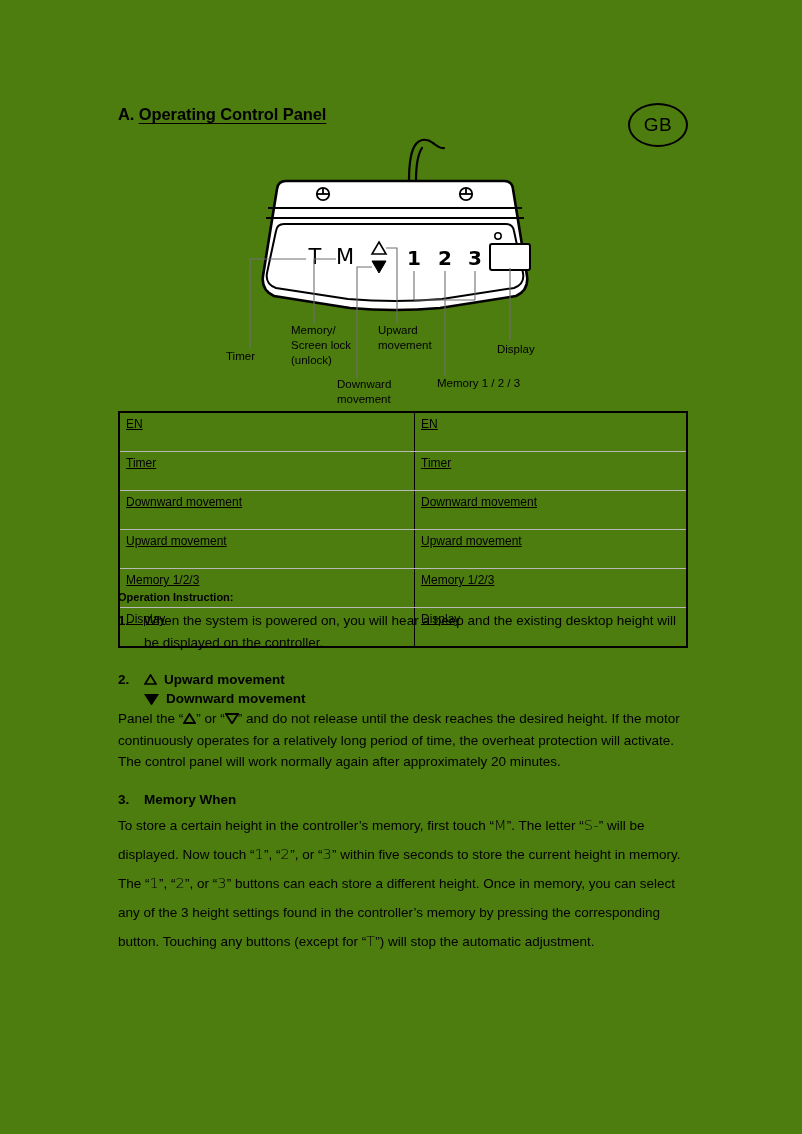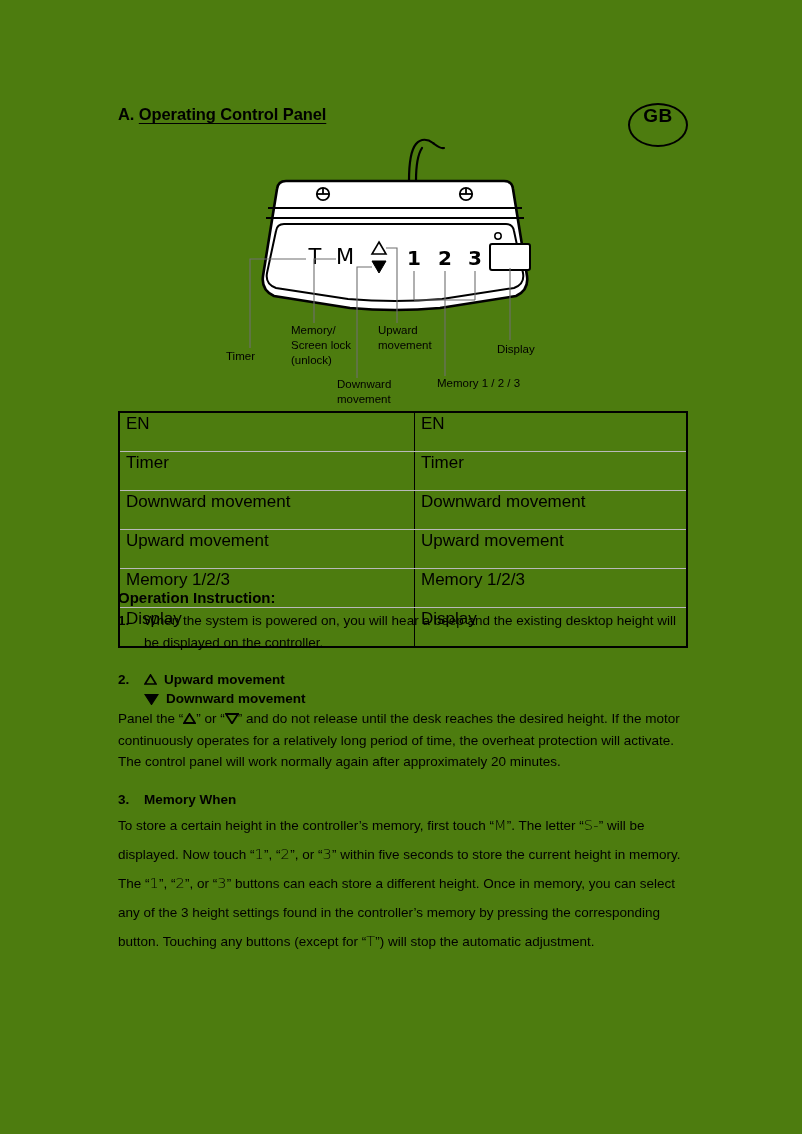--- a/index.html
+++ b/index.html
@@ -49,23 +49,24 @@
 
   .gb-badge {
     position: absolute;
     right: 0;
     top: -2px;
     width: 56px;
     height: 40px;
     border: 2.5px solid #000;
     border-radius: 50%;
     display: flex;
+    align-items: center;
     justify-content: center;
     font-size: 19px;
-    font-weight: bold;
+    font-weight: normal;
     letter-spacing: 0.5px;
   }
 
   
   .diagram {
     position: absolute;
     left: 190px;
     top: 128px;
     width: 430px;
     height: 285px;
@@ -79,39 +80,40 @@
     top: 411px;
     width: 570px;
     border-collapse: collapse;
     border: 2px solid #000;
     table-layout: fixed;
   }
   .info-table td {
     border-right: 1px solid #000;
     border-bottom: 1px solid #b9b9b9;
     padding: 3px 0 19px 6px;
-    font-size: 17px;
+    font-size: 12px;
     height: 16px;
     line-height: 16px;
     vertical-align: middle;
     white-space: nowrap;
+    text-decoration: underline;
   }
   .info-table tr:last-child td { border-bottom: none; }
   .info-table td:last-child { border-right: none; }
   .info-table td.col1 { width: 288px; }
 
   
   .content {
     position: absolute;
     left: 118px;
     top: 588px;
     width: 572px;
   }
   .sec-head {
-    font-size: 15px;
+    font-size: 11px;
     font-weight: bold;
     margin: 0 0 3px 0;
     line-height: 19px;
   }
   .numbered {
     position: relative;
     padding-left: 26px;
     font-size: 13.5px;
     line-height: 21.5px;
     margin: 0;

